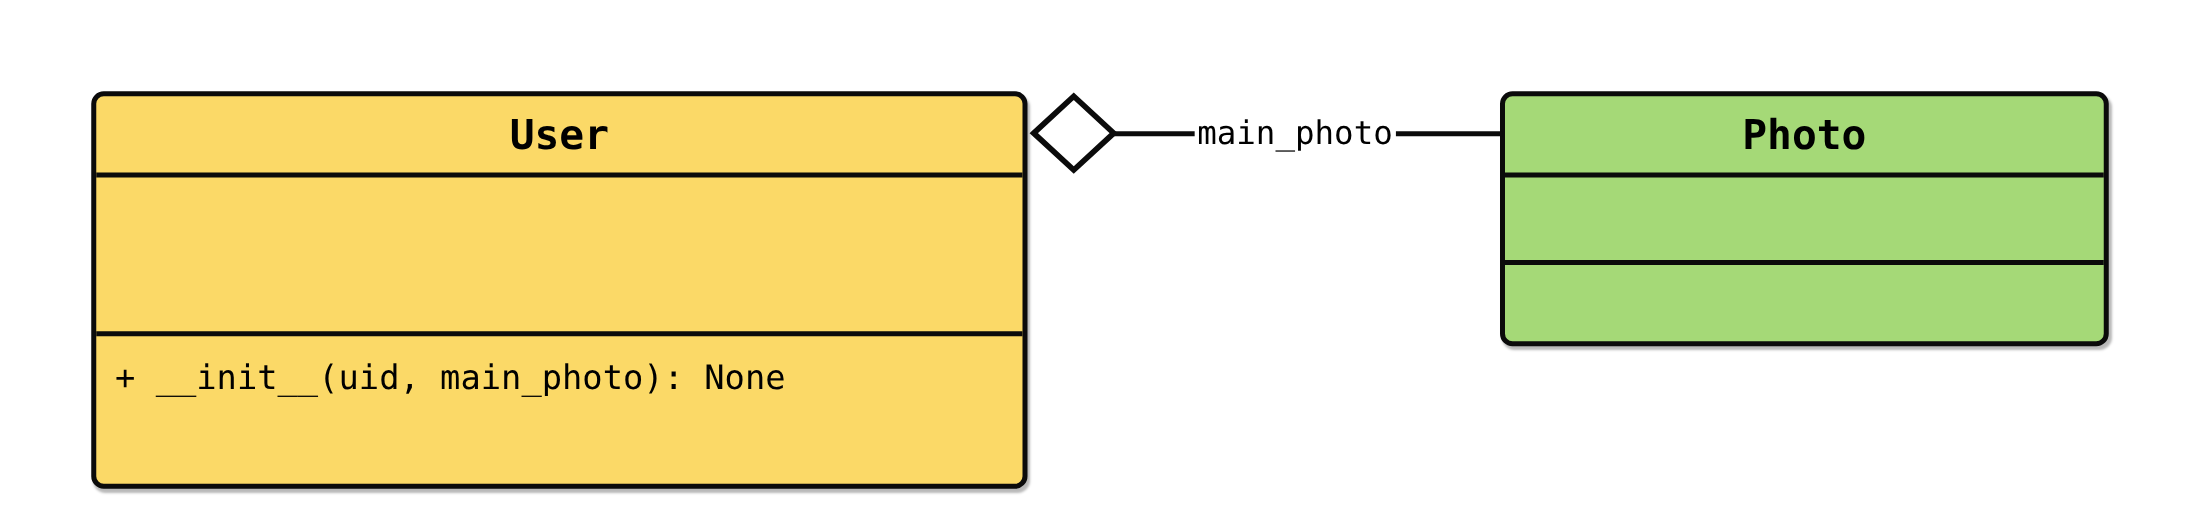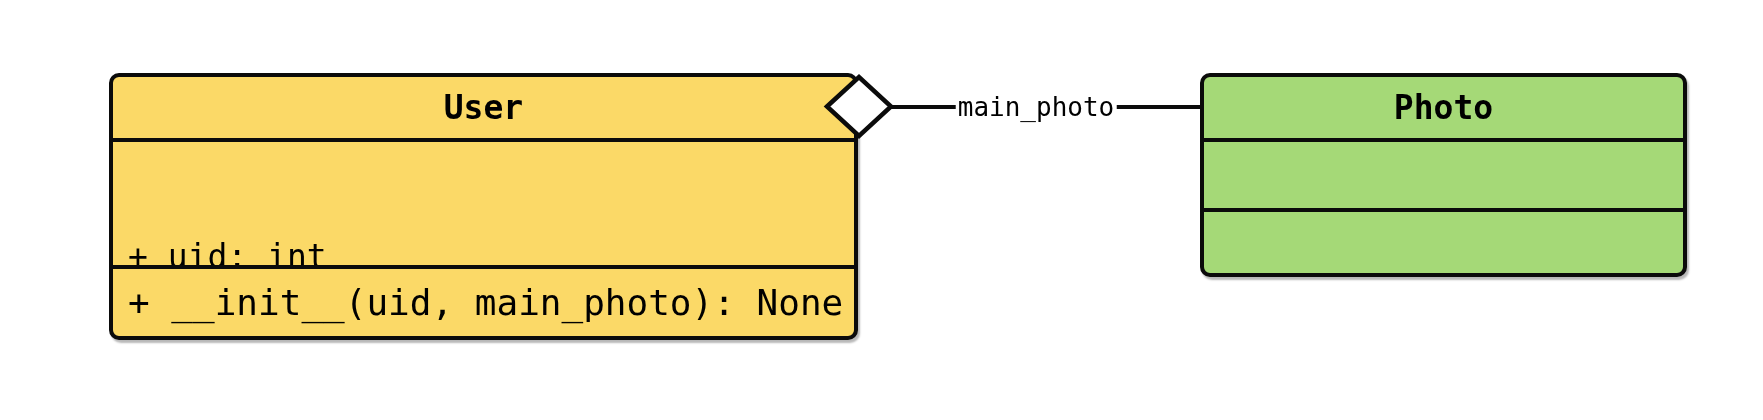--- a/index.html
+++ b/index.html
@@ -22,23 +22,22 @@
     border: 4px solid #0b0b0b;
     border-radius: 10px;
     box-shadow: 2px 3px 2px rgba(0,0,0,0.28);
     display: flex;
     flex-direction: column;
   }
   .class-box.user {
     left: 73px;
     top: 73px;
     width: 749px;
-    height: 267px;
+    height: 318px;
     background: #fbd967;
-    margin-left: 36px;
   }
   .class-box.photo {
     left: 1200px;
     top: 73px;
     width: 487px;
     height: 204px;
     background: #a5d977;
   }
   .compartment {
     box-sizing: border-box;
@@ -60,21 +59,21 @@
     padding: 25px 15px 0 15px;
     font-size: 33px;
     line-height: 36px;
     white-space: pre;
   }
   .user .methods-compartment {
     height: 71px;
     display: flex;
     align-items: center;
     padding: 0 15px;
-    font-size: 36px;
+    font-size: 27px;
     white-space: pre;
   }
   .photo .empty-mid-compartment {
     height: 70px;
   }
   .photo .empty-bottom-compartment {
     height: 65px;
   }
   .type-bold {
     font-weight: bold;
@@ -98,21 +97,20 @@
   }
 </style>
 </head>
 <body>
 
 <div class="canvas">
 
   <div class="class-box user">
     <div class="compartment title-compartment">User</div>
     <div class="compartment attrs-compartment">
-      <div><span>+ uid: int</span><span class="type-bold"></span></div>
     </div>
     <div class="compartment methods-compartment">
       <span>+ __init__(uid, main_photo): None</span>
     </div>
   </div>
 
   <div class="class-box photo">
     <div class="compartment title-compartment">Photo</div>
     <div class="compartment empty-mid-compartment"></div>
     <div class="compartment empty-bottom-compartment"></div>

